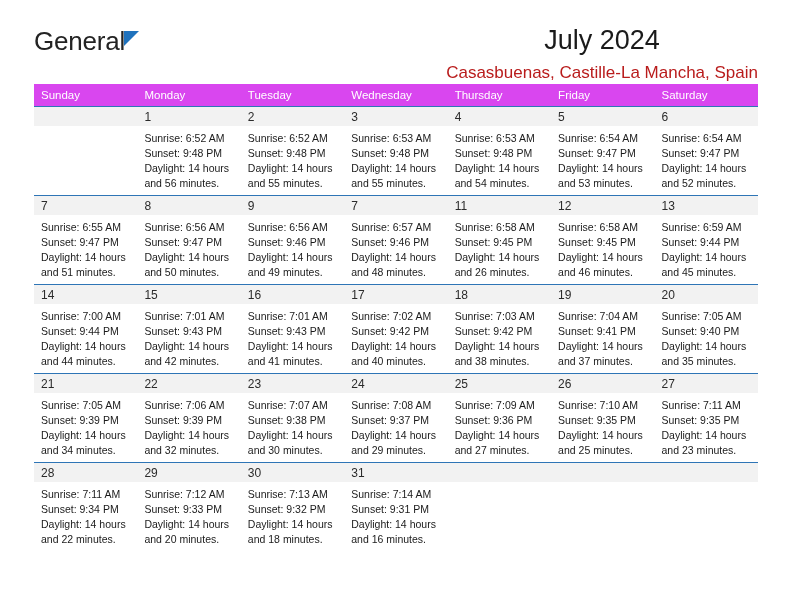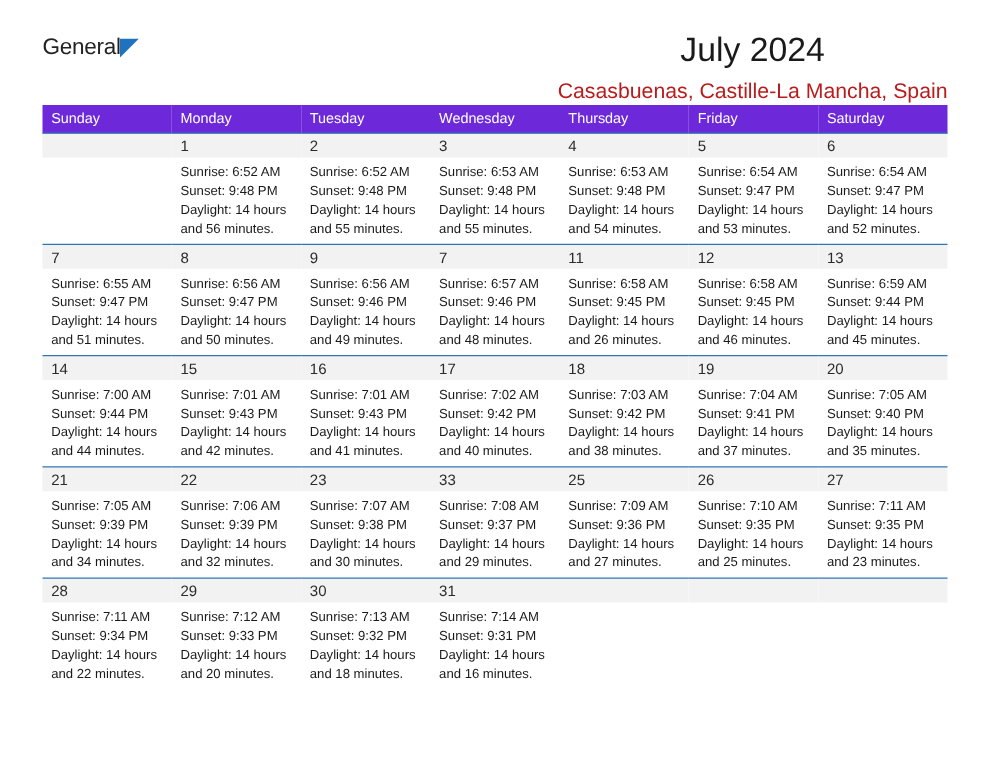--- a/index.html
+++ b/index.html
@@ -32,21 +32,21 @@
     box-sizing: border-box;
   }
   .brand {
     position: relative;
     width: 130px;
     padding-top: 2px;
     line-height: 1;
     user-select: none;
   }
   .brand-row1 {
-    font-size: 18px;
+    font-size: 26px;
     color: #232323;
     letter-spacing: -0.2px;
     display: inline-block;
   }
   .brand-tri {
     display: inline-block;
     width: 0;
     height: 0;
     border-top: 15px solid #1F72BD;
     border-right: 15px solid transparent;
@@ -81,21 +81,21 @@
   }
 
   
   table.calendar {
     width: 724px;
     border-collapse: collapse;
     table-layout: fixed;
     margin-top: 12px;
   }
   table.calendar th {
-    background: #6d28d9;
+    background: #d946ef;
     color: #ffffff;
     font-size: 11.5px;
     font-weight: normal;
     text-align: left;
     padding: 5px 0 5px 7px;
     height: 20px;
     box-sizing: border-box;
   }
   table.calendar td {
     vertical-align: top;
@@ -366,21 +366,21 @@
           <td>
             <div class="daynum">23</div>
             <div class="cellbody">
               <div>Sunrise: 7:07 AM</div>
               <div>Sunset: 9:38 PM</div>
               <div class="daylight-line">Daylight: 14 hours</div>
               <div class="daylight-line">and 30 minutes.</div>
             </div>
           </td>
           <td>
-            <div class="daynum">33</div>
+            <div class="daynum">24</div>
             <div class="cellbody">
               <div>Sunrise: 7:08 AM</div>
               <div>Sunset: 9:37 PM</div>
               <div class="daylight-line">Daylight: 14 hours</div>
               <div class="daylight-line">and 29 minutes.</div>
             </div>
           </td>
           <td>
             <div class="daynum">25</div>
             <div class="cellbody">

